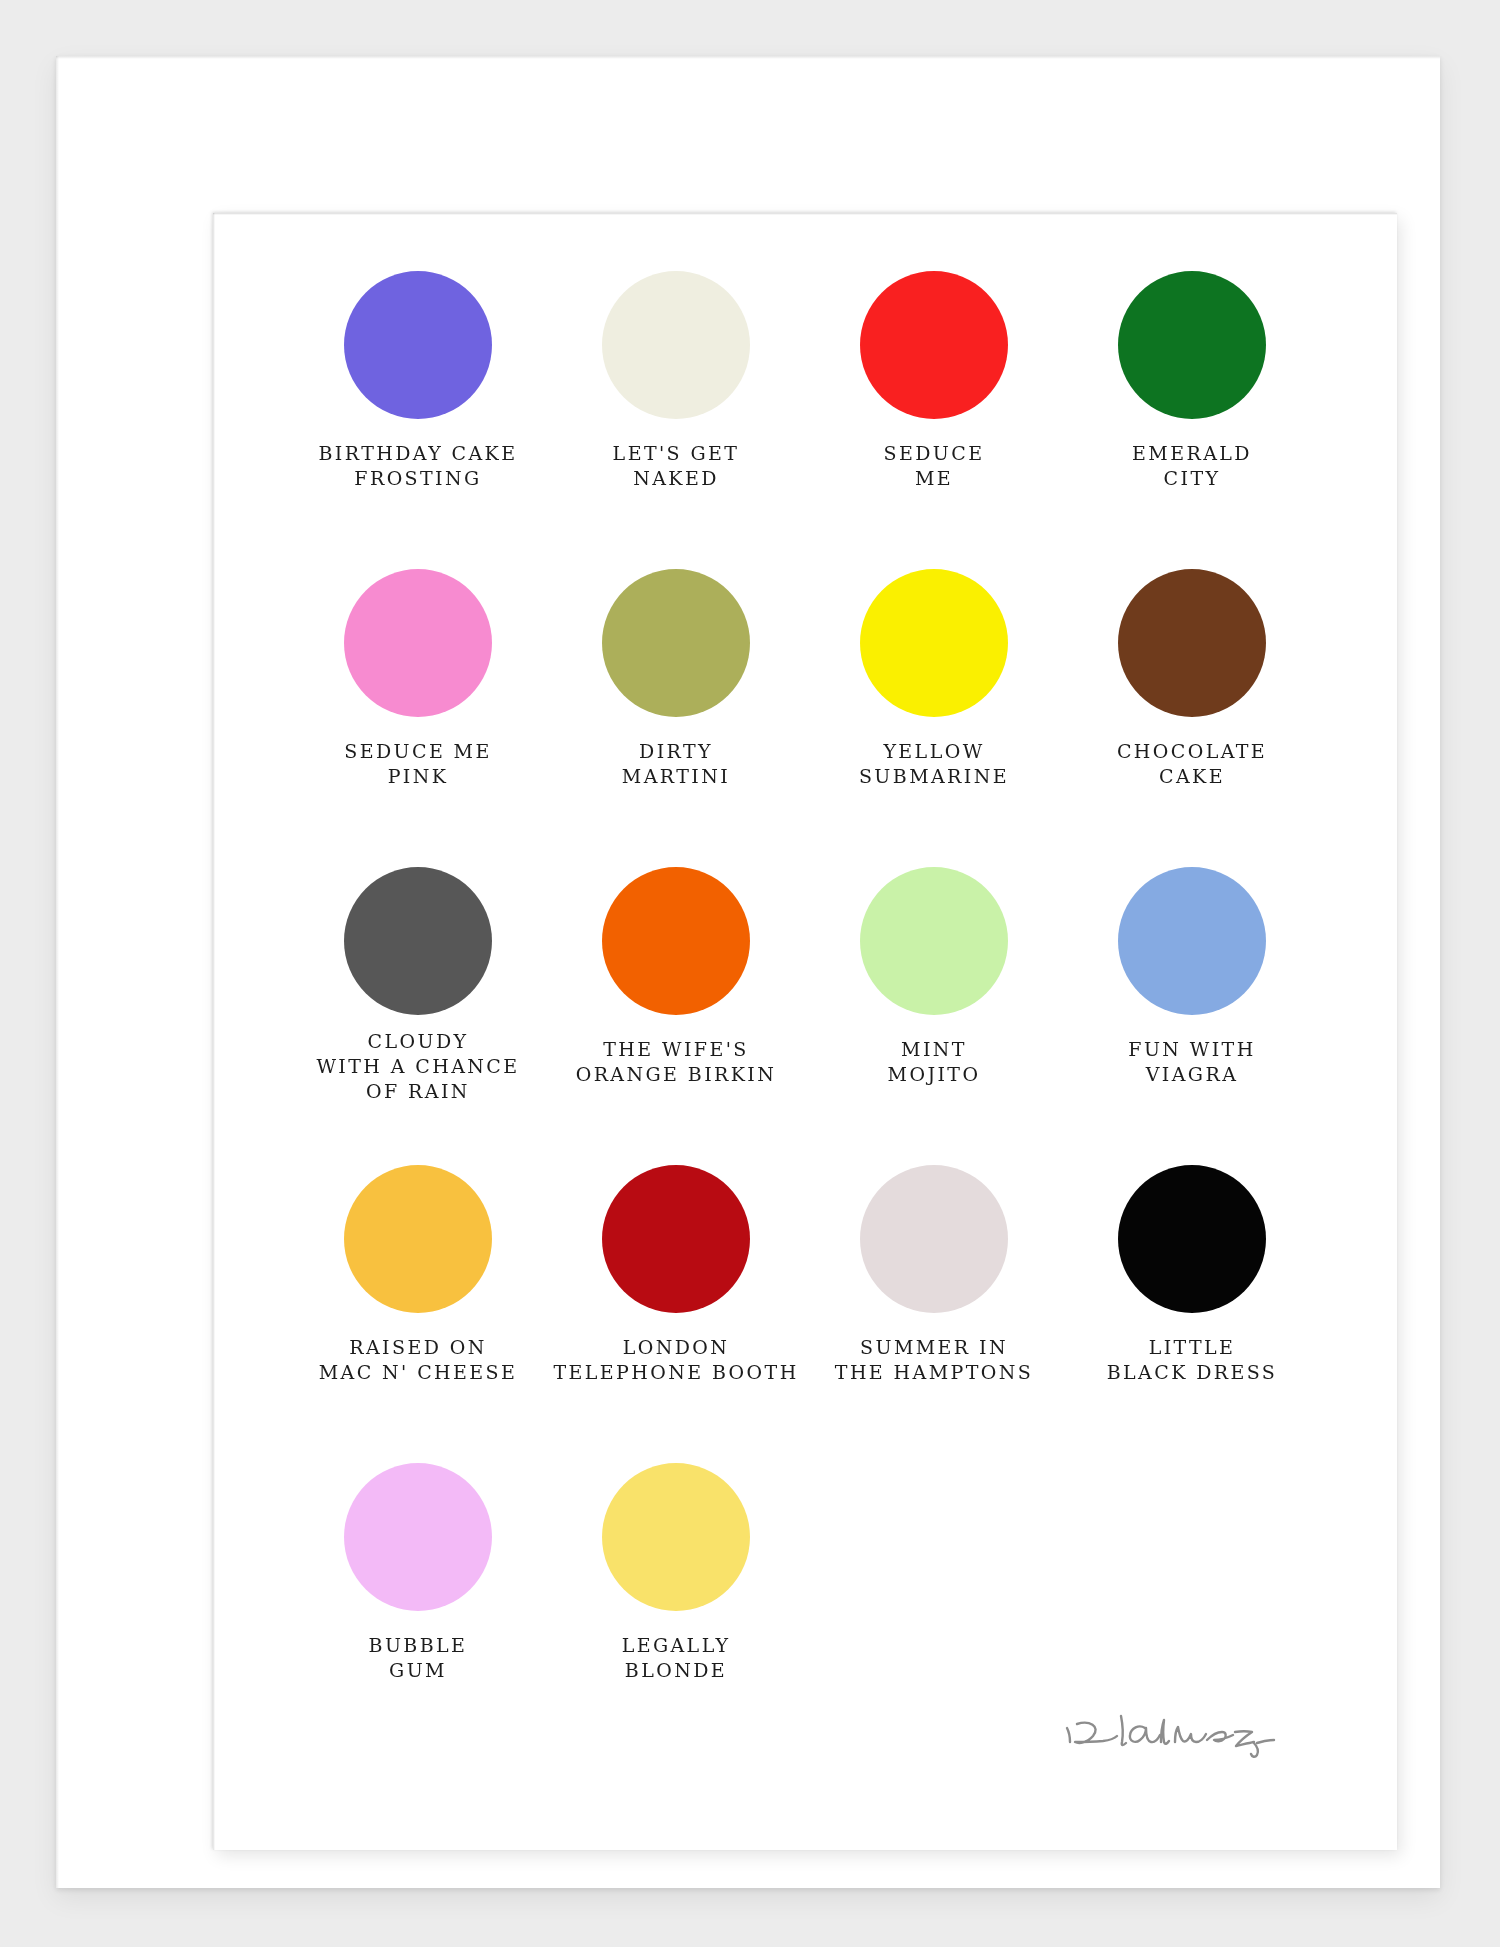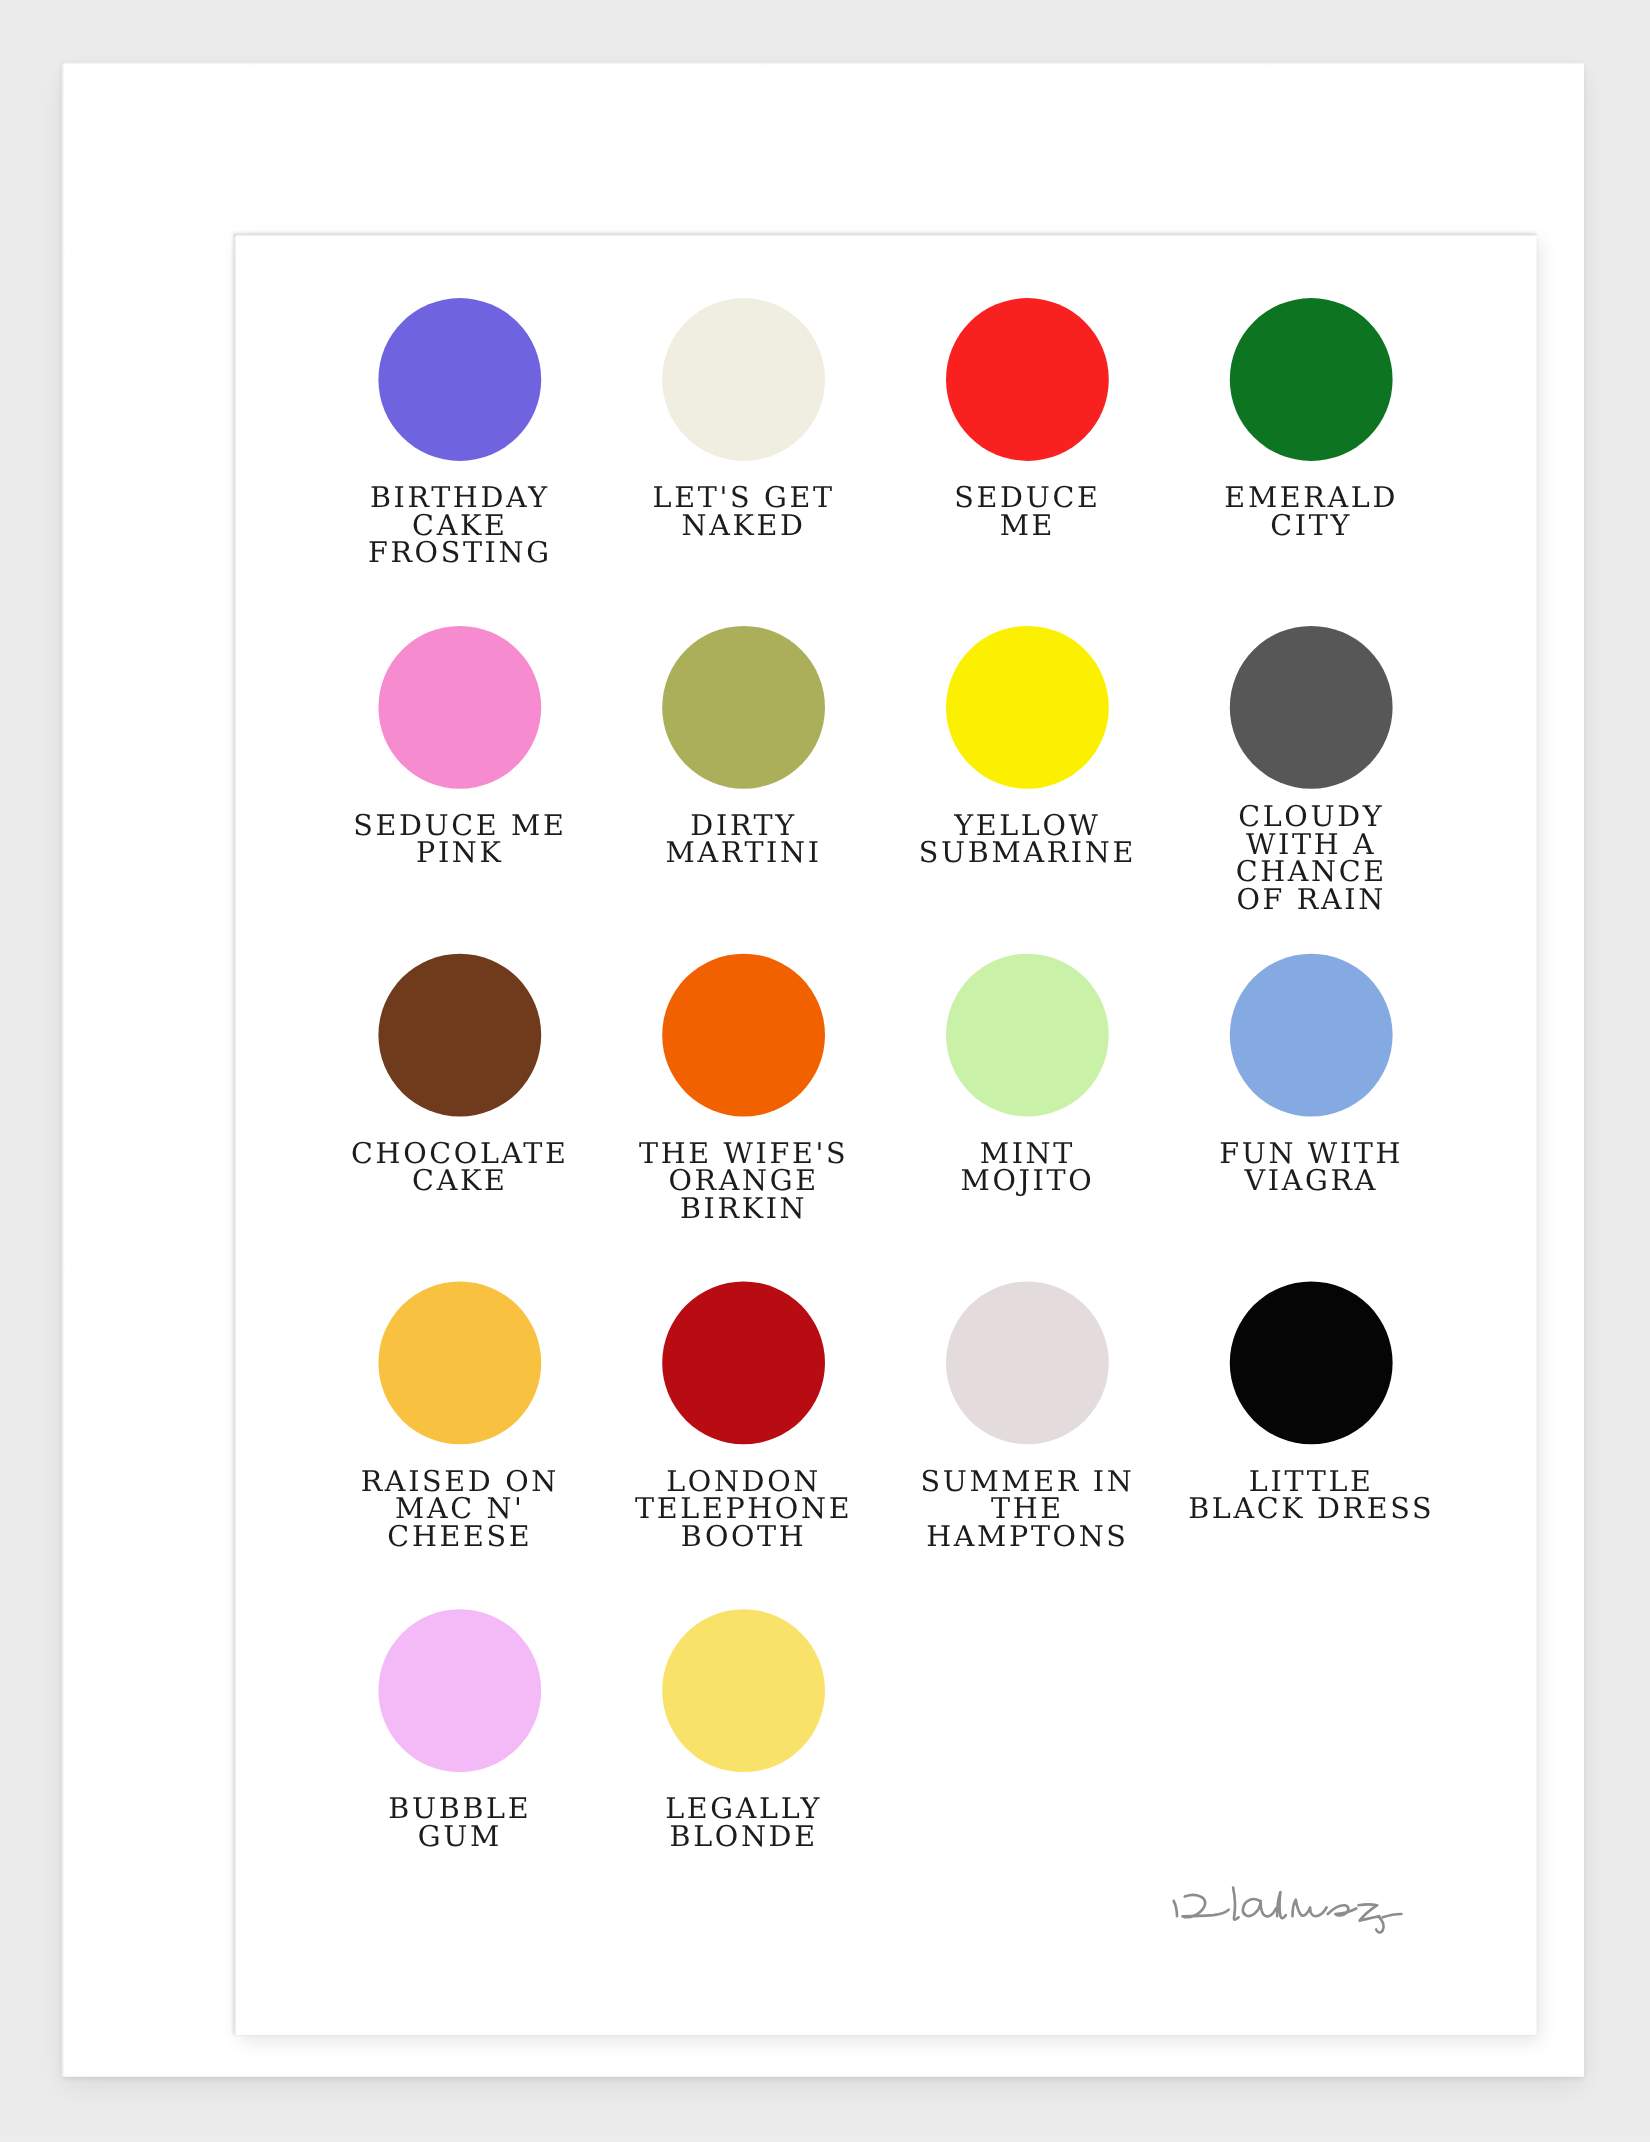--- a/index.html
+++ b/index.html
@@ -105,21 +105,21 @@
   }
   .dot {
     width: 148px;
     height: 148px;
     border-radius: 50%;
     flex: 0 0 auto;
   }
   .label {
     margin-top: 22px;
     font-family: "DejaVu Serif", "Liberation Serif", serif;
-    font-size: 26px;
+    font-size: 19px;
     line-height: 25px;
     letter-spacing: 2.4px;
     color: #1c1c1c;
     text-align: center;
     white-space: pre-line;
     font-weight: 400;
   }
   .cell.three .label { margin-top: 14px; }
 
   
@@ -168,30 +168,30 @@
           <div class="cell">
             <div class="dot" style="background: rgb(172, 175, 90);"></div>
             <div class="label">DIRTY
 MARTINI</div>
           </div>
           <div class="cell">
             <div class="dot" style="background: rgb(250, 240, 0);"></div>
             <div class="label">YELLOW
 SUBMARINE</div>
           </div>
+          <div class="cell">
+            <div class="dot" style="background: rgb(111, 59, 28);"></div>
+            <div class="label">CHOCOLATE
+CAKE</div>
+          </div>
           <div class="cell three">
             <div class="dot" style="background: rgb(87, 87, 87);"></div>
             <div class="label">CLOUDY
 WITH A CHANCE
 OF RAIN</div>
-          </div>
-          <div class="cell">
-            <div class="dot" style="background: rgb(111, 59, 28);"></div>
-            <div class="label">CHOCOLATE
-CAKE</div>
           </div>
           <div class="cell">
             <div class="dot" style="background: rgb(242, 97, 0);"></div>
             <div class="label">THE WIFE'S
 ORANGE BIRKIN</div>
           </div>
           <div class="cell">
             <div class="dot" style="background: rgb(201, 242, 168);"></div>
             <div class="label">MINT
 MOJITO</div>

